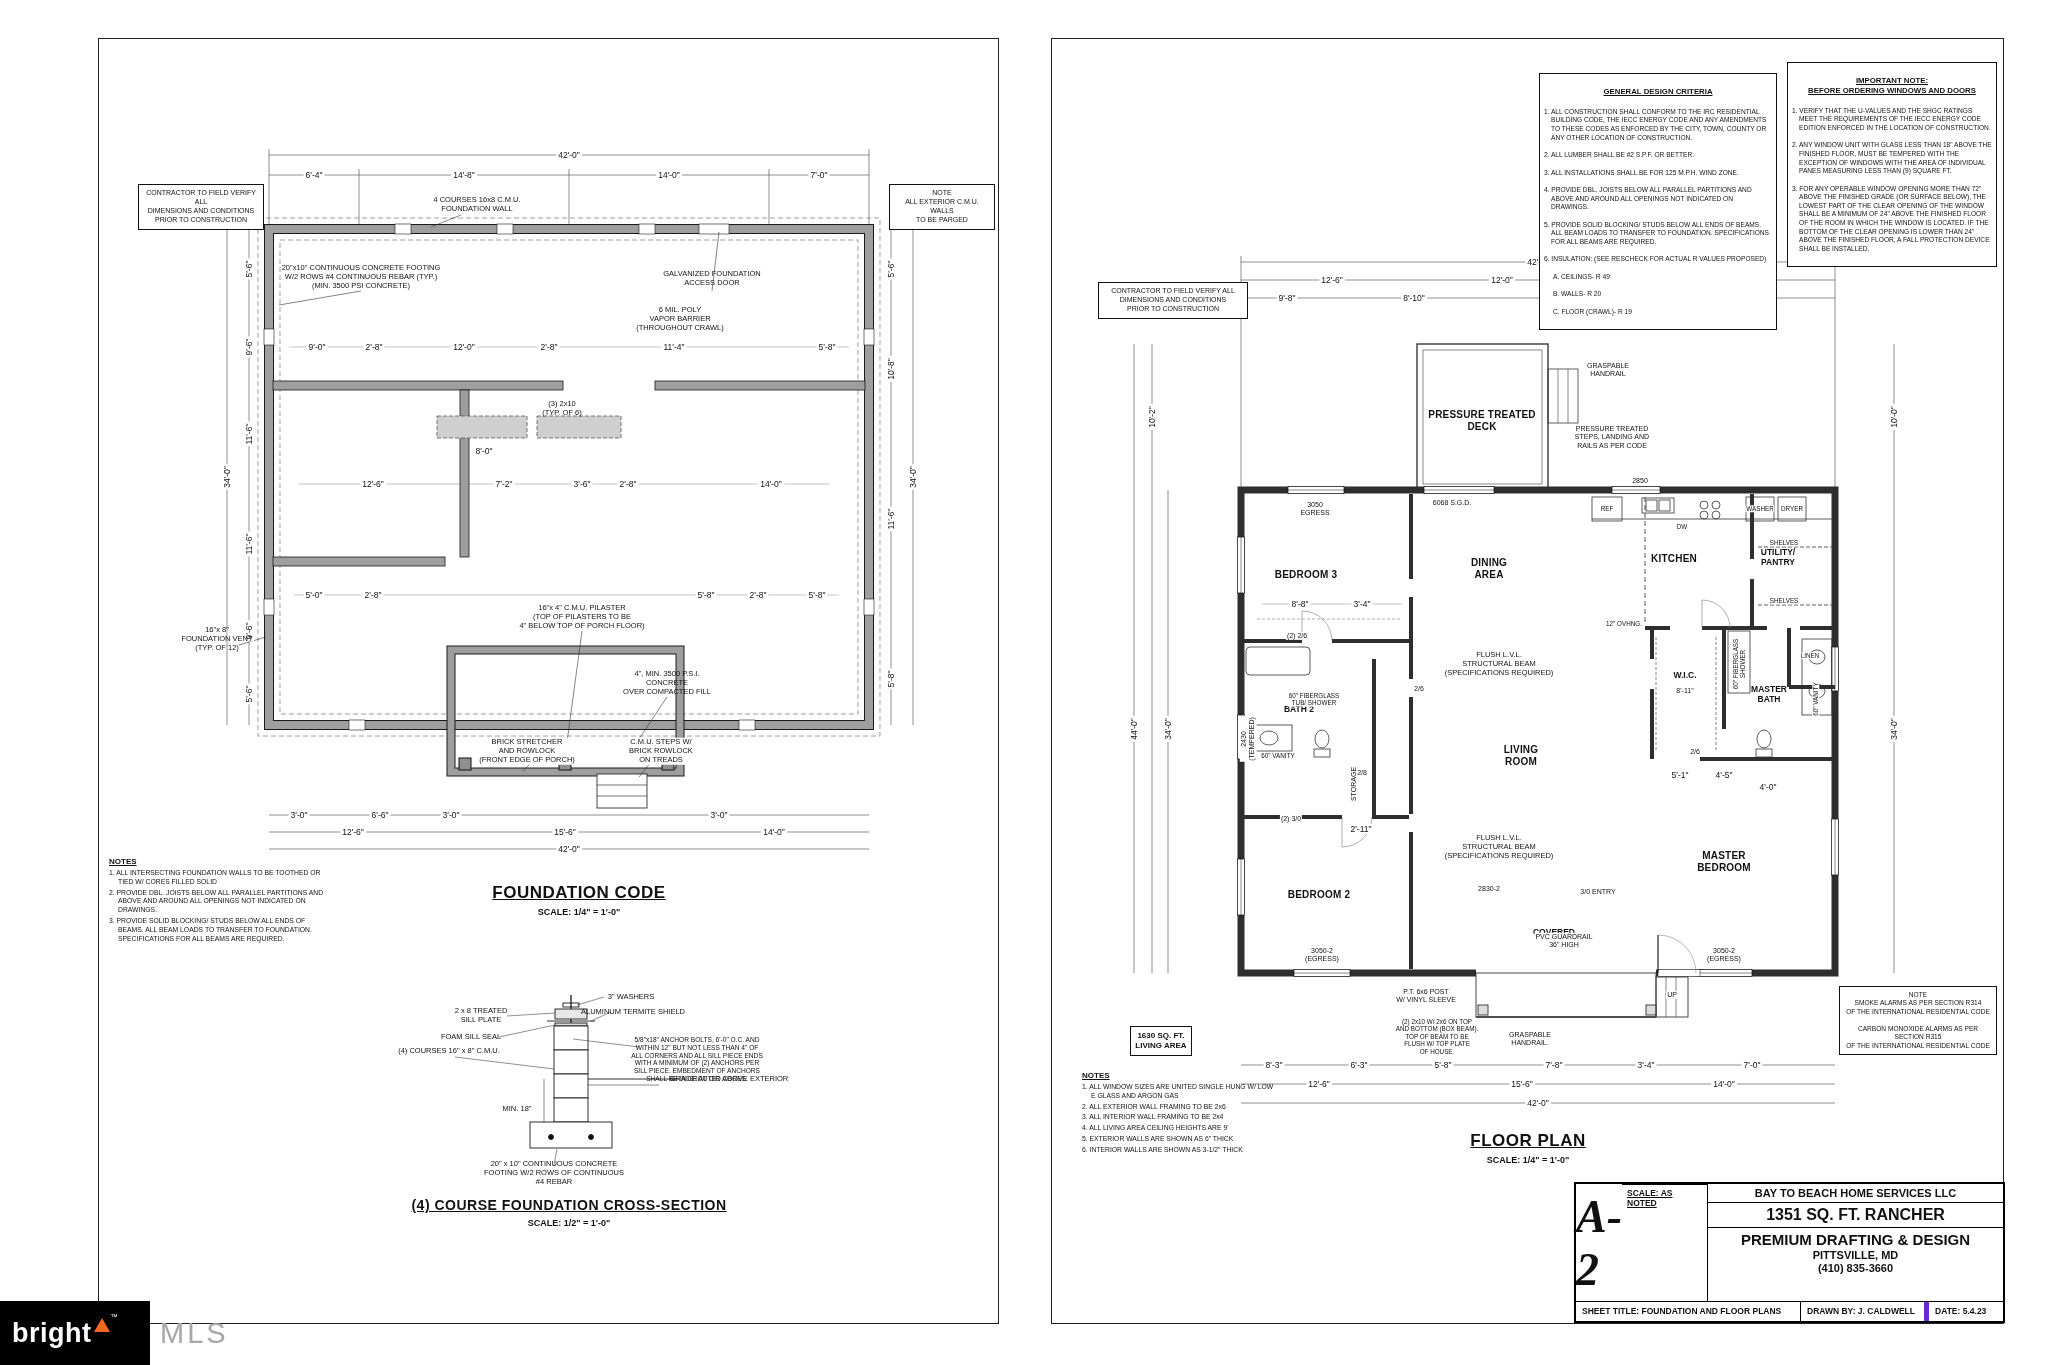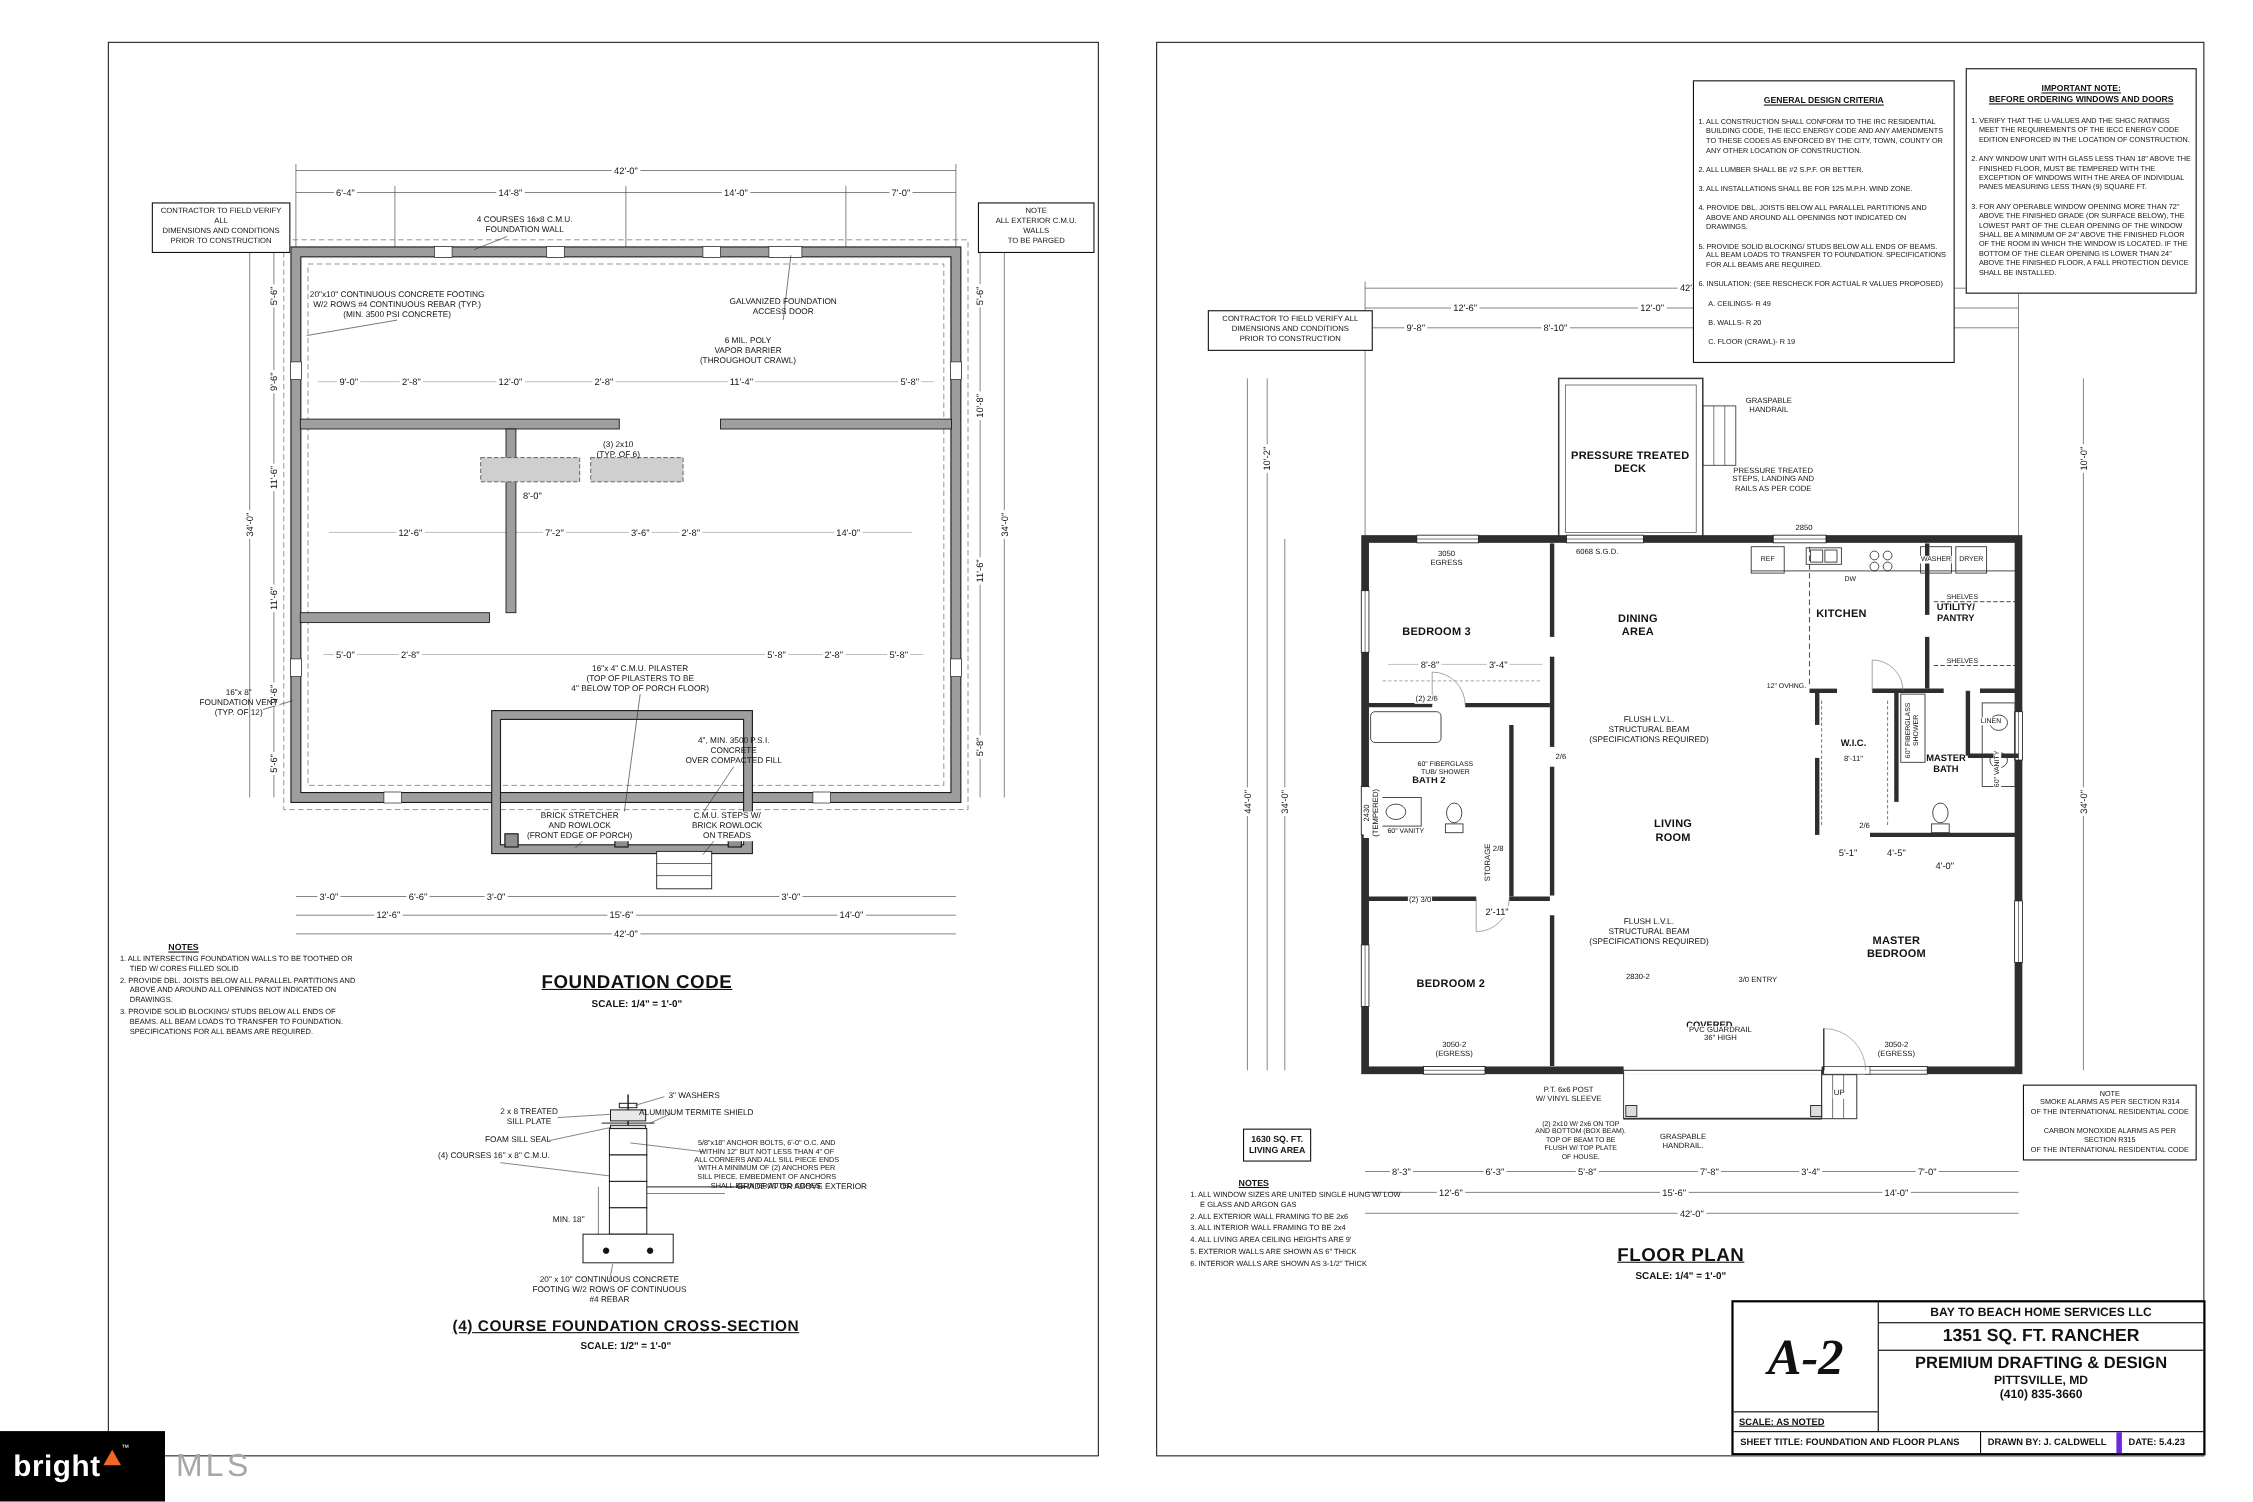--- a/index.html
+++ b/index.html
@@ -21,25 +21,25 @@
   .room { font-size:10px; font-weight:700; letter-spacing:.2px; }
   .room-sm { font-size:8.5px; font-weight:700; }
   .note-box { position:absolute; border:1px solid #111; background:#fff; font-size:7px; line-height:1.28; text-align:center; white-space:pre-line; padding:4px 4px; z-index:3; }
   .note-box.ta-left { text-align:left; }
   .nb-title { font-size:7.8px; font-weight:bold; text-decoration:underline; text-align:center; margin-bottom:2px; white-space:pre-line; }
   .nb-item { font-size:6.6px; line-height:1.3; padding-left:7px; text-indent:-7px; text-align:left; }
   .plan-title { position:absolute; transform:translate(-50%,-50%); font-size:17px; font-weight:700; text-decoration:underline; letter-spacing:.5px; white-space:nowrap; }
   .plan-title.small { font-size:14px; }
   .plan-scale { position:absolute; transform:translate(-50%,-50%); font-size:9px; font-weight:700; white-space:nowrap; }
   .notes-block { position:absolute; }
-  .notes-block .nt { font-size:8px; font-weight:700; text-decoration:underline; margin-bottom:3px; margin-left:44px; }
+  .notes-block .nt { font-size:8px; font-weight:700; text-decoration:underline; margin-bottom:3px; }
   .notes-block .ni { font-size:6.8px; line-height:1.3; margin-bottom:2px; padding-left:9px; text-indent:-9px; }
   #title-block { position:absolute; left:522px; top:1143px; width:431px; height:141px; border:2px solid #000; background:#fff; display:flex; flex-direction:column; z-index:4; }
   .tb-top { flex:1; display:flex; min-height:0; }
-  .tb-left { width:132px; border-right:1.5px solid #000; display:flex; flex-direction:column; }
+  .tb-left { width:132px; border-right:1.5px solid #000; display:flex; flex-direction:row; }
   .tb-a2 { flex:1; display:flex; align-items:center; justify-content:center; font-family:"Liberation Serif","DejaVu Serif",serif; font-style:italic; font-weight:bold; font-size:46px; }
   .tb-scale { height:18px; border-top:1px solid #000; font-size:8.5px; font-weight:bold; padding:3px 5px;text-decoration:underline; }
   .tb-right { flex:1; display:flex; flex-direction:column; text-align:center; font-weight:bold; }
   .tb-company { border-bottom:1px solid #000; font-size:11px; padding:3px 0; }
   .tb-project { border-bottom:1px solid #000; font-size:16px; padding:3px 0; }
   .tb-firm { font-size:15px; padding:3px 0 0; }
   .tb-loc { font-size:11px; padding:1px 0; }
   .tb-phone { font-size:11px; padding:0 0 2px; }
   .tb-bottom { height:20px; border-top:1.5px solid #000; display:flex; font-size:8.5px; font-weight:bold; }
   .tb-sheettitle { flex:1; padding:4px 6px; border-right:1px solid #000; white-space:nowrap; }

